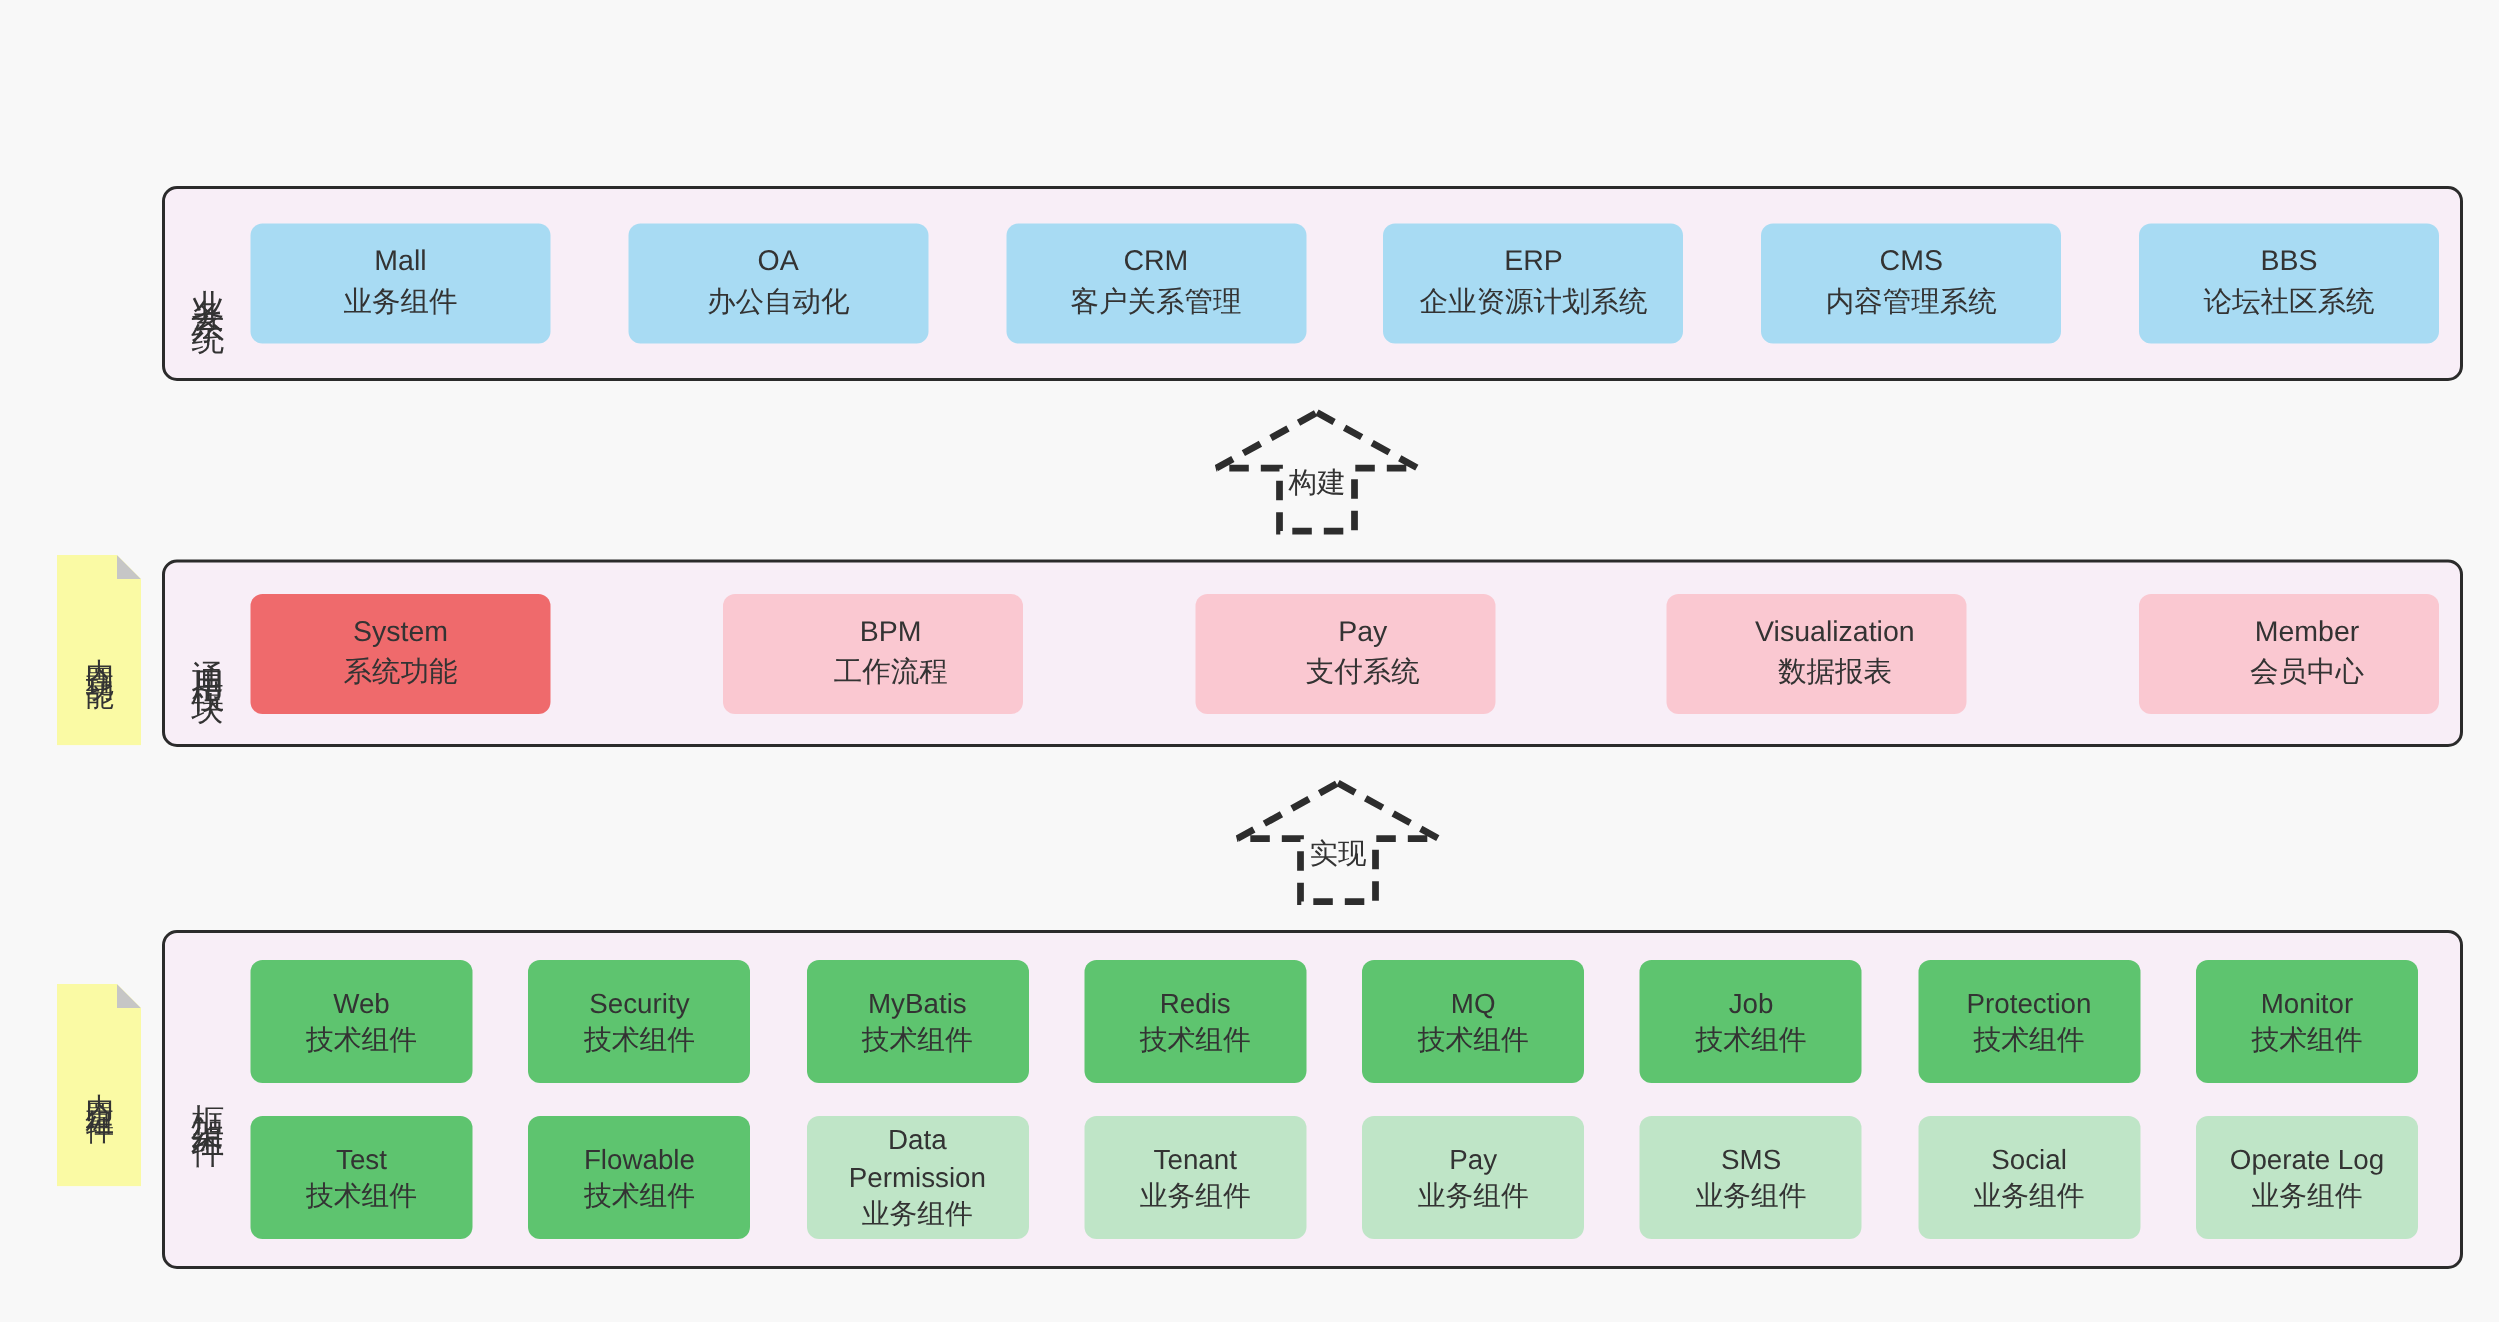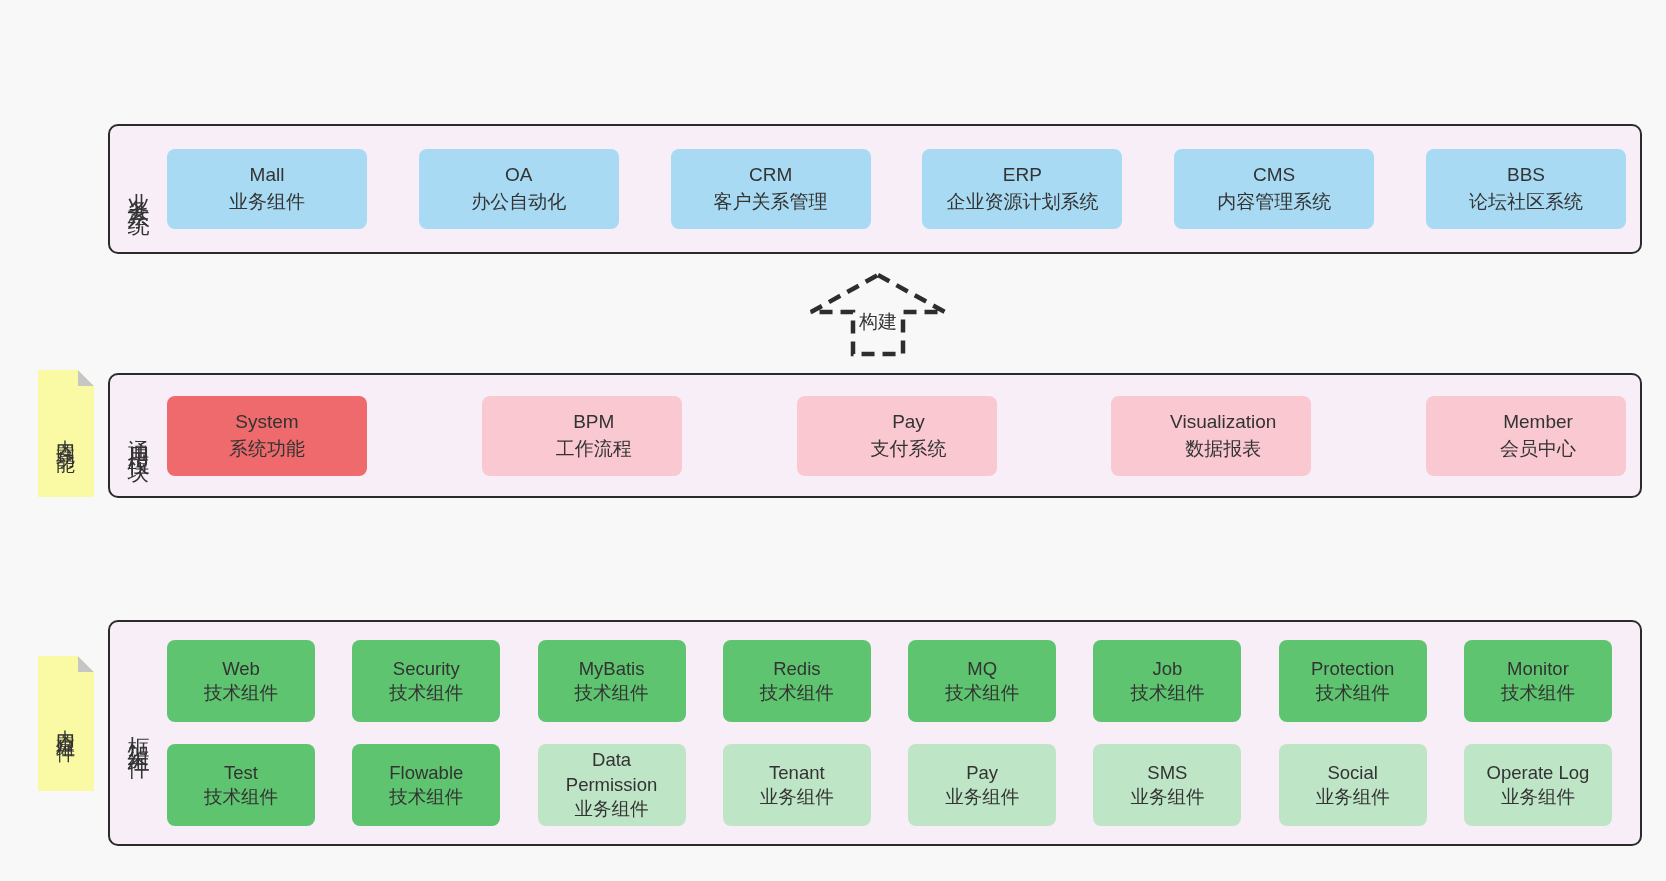--- a/index.html
+++ b/index.html
@@ -122,20 +122,26 @@
         <span class="t">Visualization</span>
         <span class="s">数据报表</span>
       </div>
       <div class="box bx-l pink">
         <span class="t">Member</span>
         <span class="s">会员中心</span>
       </div>
     </div>
   </div>
 
+  <div class="arrow arrow-2">
+    <svg viewBox="0 0 140 85">
+      <path d="M70 3 L137 40 L95 40 L95 82 L45 82 L45 40 L3 40 Z" fill="none" stroke="#2d2d2d" stroke-width="4.5" stroke-dasharray="13 8"></path>
+    </svg>
+    <span class="arrow-label">实现</span>
+  </div>
 
   <div class="layer layer-3">
     <div class="layer-label">
       <span class="vtext">框架组件</span>
     </div>
     <div class="content-col">
       <div class="row">
         <div class="box bx-s gd">
           <span class="t">Web</span>
           <span class="s">技术组件</span>

